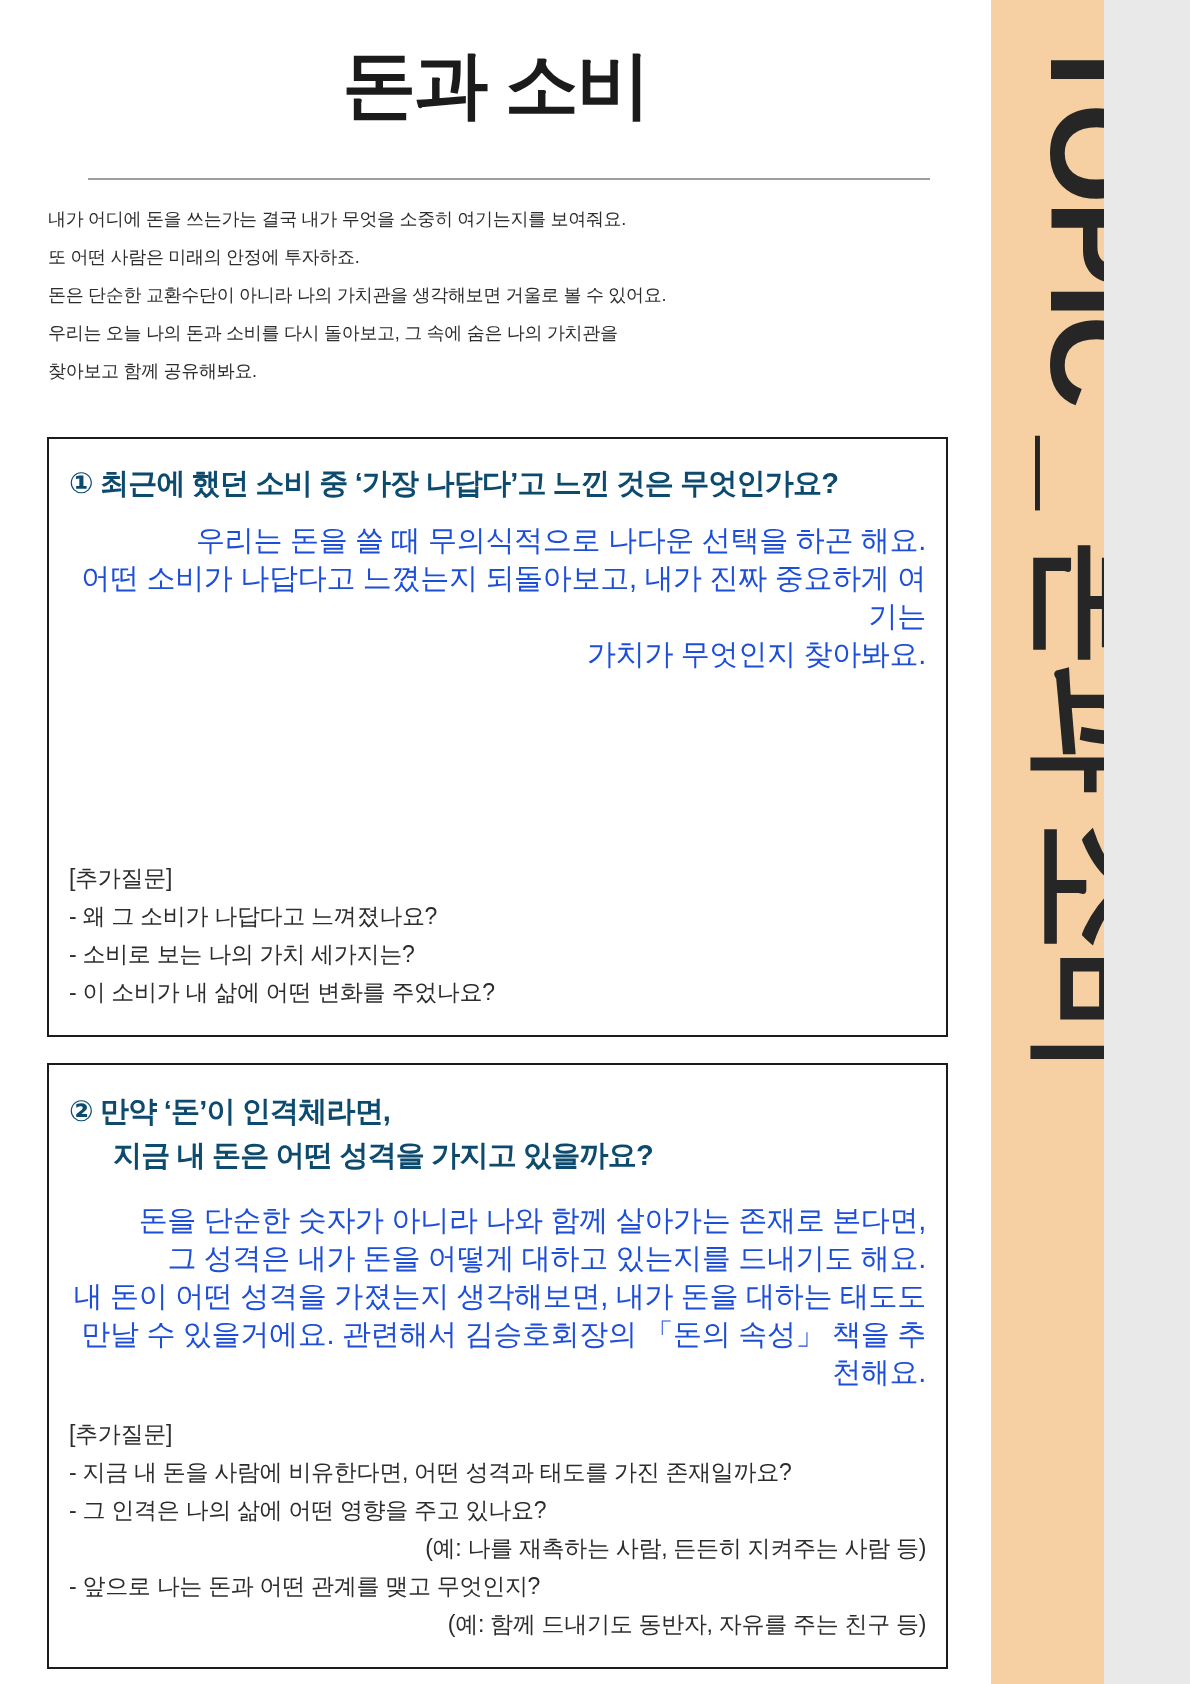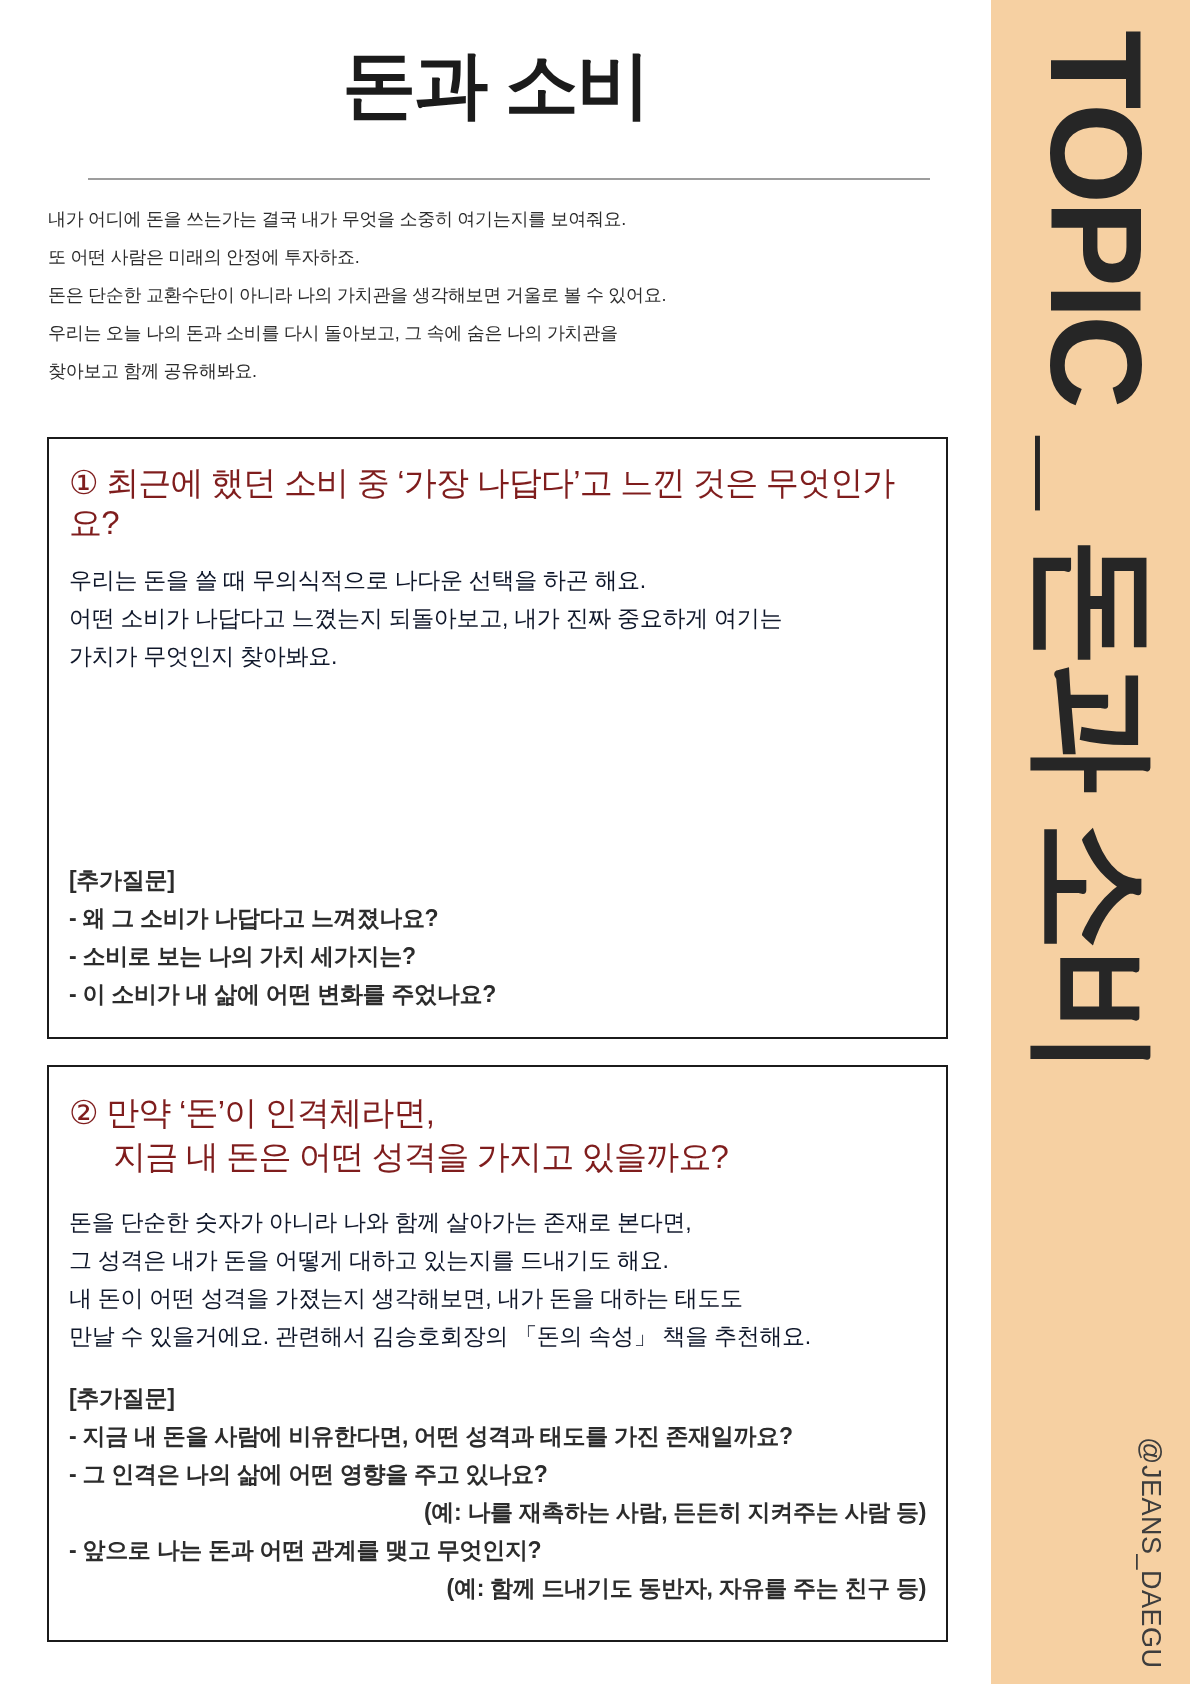--- a/index.html
+++ b/index.html
@@ -1,19 +1,19 @@
 <!DOCTYPE html>
 <html><head>
 <meta charset="utf-8">
 <style>
   * { margin: 0; padding: 0; box-sizing: border-box; }
   html, body { background: #e9e9e9; }
   .page {
     position: relative;
-    width: 1190px;
+    width: 1104px;
     height: 1684px;
     background: #ffffff;
     overflow: hidden;
     font-family: "Liberation Sans", "DejaVu Sans", sans-serif;
   }
 
   
   .main { position: absolute; left: 0; top: 0; width: 991px; }
 
   .title {
@@ -46,46 +46,46 @@
     width: 901px;
     min-height: 577px;
     border: 2px solid #1b1b1b;
     padding: 24px 20px;
     background: #ffffff;
   }
   .qbox1 { margin-top: 47px; }
   .qbox2 { margin-top: 26px; }
 
   .q-heading {
-    font-size: 33px;
+    font-size: 29px;
     line-height: 40px;
-    font-weight: 400;
+    font-weight: 700;
     letter-spacing: -0.8px;
-    color: #7f1d1d;
+    color: #0c4a6e;
   }
   .qbox2 .q-heading { line-height: 44px; }
   .q-heading .indent { padding-left: 44px; }
 
   .q-body {
     margin-top: 18px;
-    font-size: 23px;
+    font-size: 29px;
     line-height: 38px;
     letter-spacing: -0.3px;
-    color: #0f172a;
+    color: #1d4ed8;
+    text-align: right;
   }
   .qbox2 .q-body { margin-top: 24px; }
 
   .answer-space { height: 186px; }
 
   .followup {
     font-size: 23px;
     line-height: 38px;
     letter-spacing: -0.3px;
     color: #2c2c2c;
-    font-weight: bold;
   }
   .qbox2 .followup { margin-top: 24px; }
   .followup .example-indent { padding-left: 14px; text-align: right; }
 
   
   .sidebar {
     position: absolute;
     left: 991px;
     top: 0;
     width: 199px;

